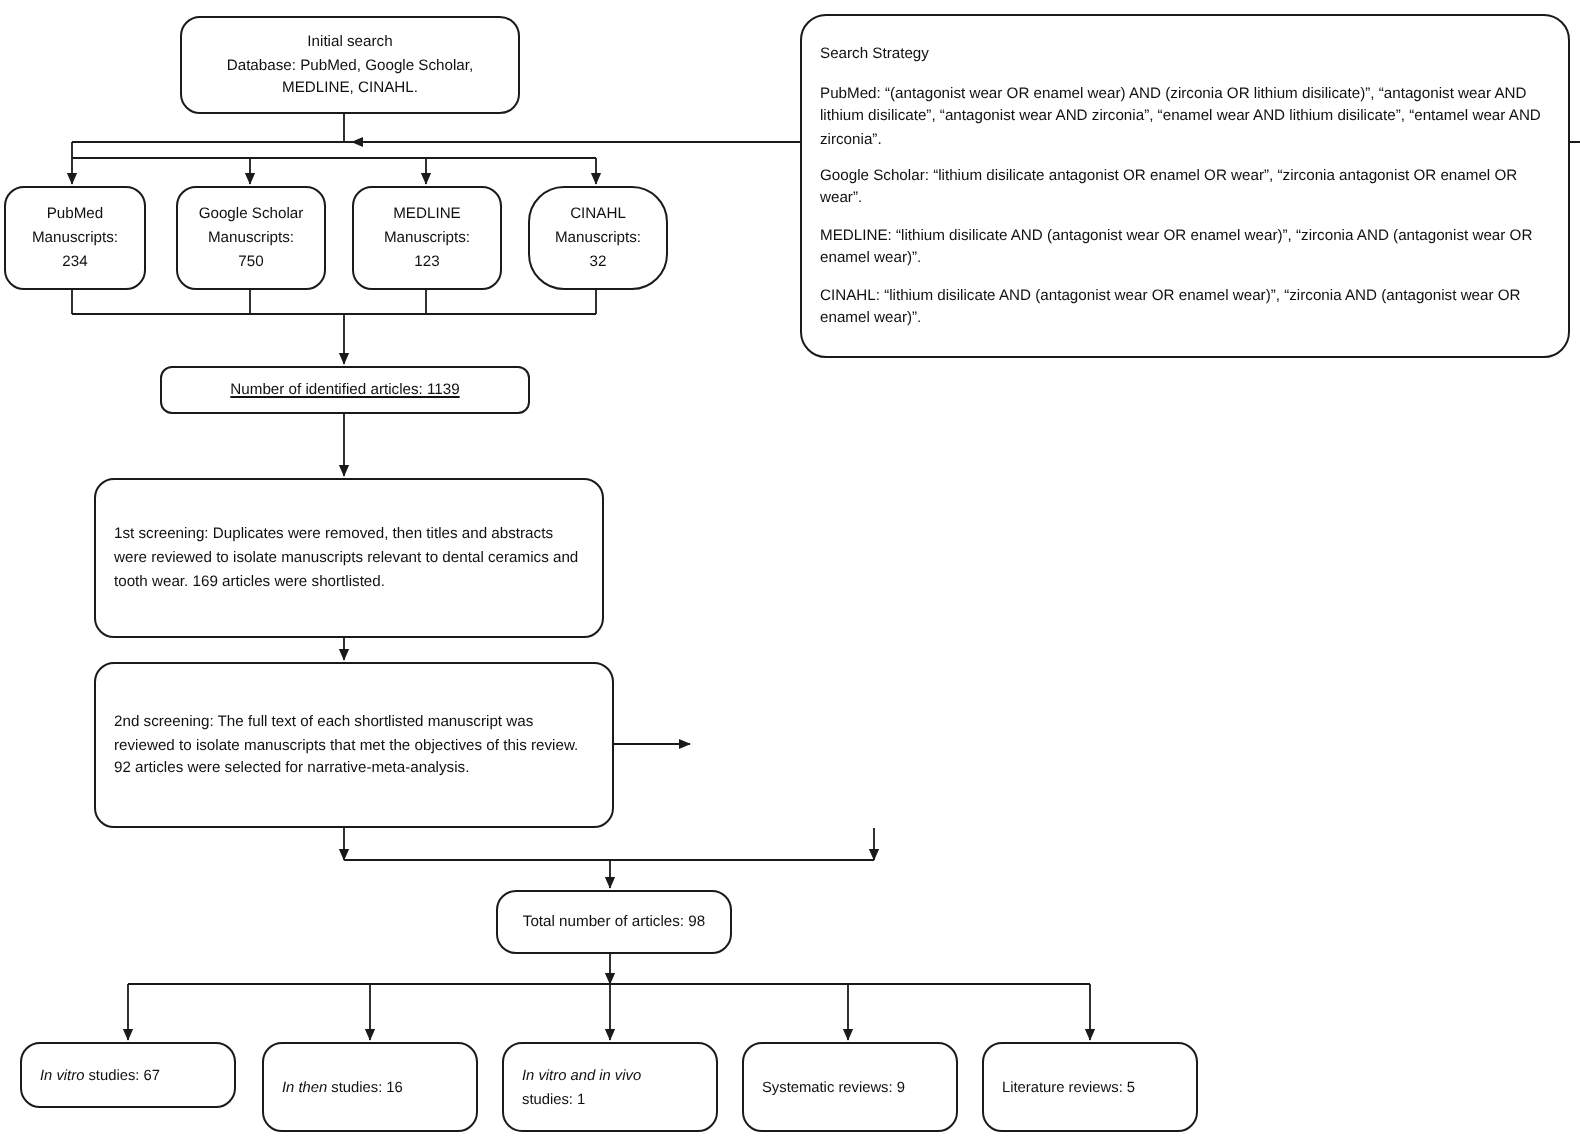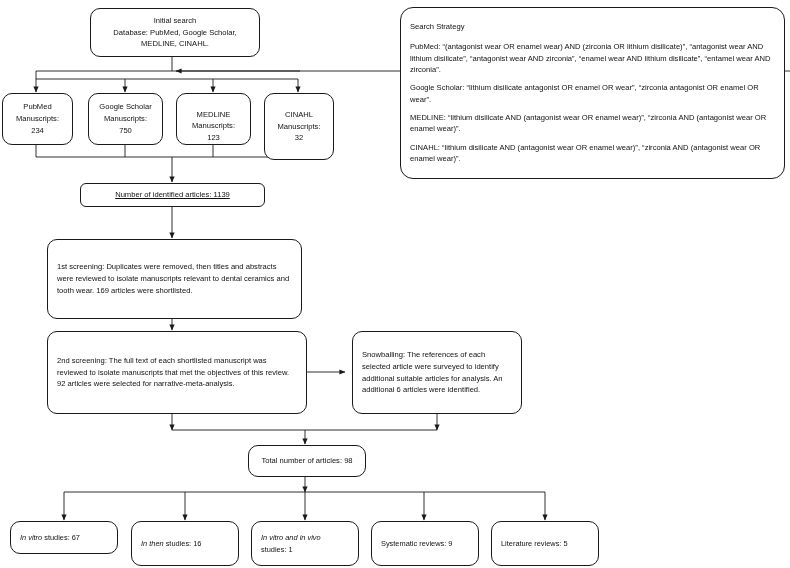--- a/index.html
+++ b/index.html
@@ -48,21 +48,21 @@
     align-items: flex-start;
     text-align: left;
   }
   .node .pad {
     padding: 0 9px;
     width: 100%;
     box-sizing: border-box;
   }
   .node .line { display: block; }
   .node.topstrategy {
-    justify-content: center;
+    justify-content: flex-start;
     border-radius: 13px;
   }
   .strat-title {
     font-size: 7.6px;
     margin-bottom: 8px;
     display: block;
   }
   .strat-para {
     font-size: 7.6px;
     line-height: 1.5;
@@ -157,29 +157,29 @@
   </div>
 
   <div class="node center" style="left:88px; top:93px; width:75px; height:52px;">
     <div class="pad">
       <span class="line">Google Scholar</span>
       <span class="line">Manuscripts:</span>
       <span class="line">750</span>
     </div>
   </div>
 
-  <div class="node center" style="left:176px; top:93px; width:75px; height:52px;justify-content:flex-end;">
+  <div class="node center" style="left:176px; top:93px; width:75px; height:52px;">
     <div class="pad">
       <span class="line">MEDLINE</span>
       <span class="line">Manuscripts:</span>
       <span class="line">123</span>
     </div>
   </div>
 
-  <div class="node center" style="left:264px; top:93px; width:70px; height:67px;">
+  <div class="node center" style="left:264px; top:93px; width:70px; height:52px;border-radius:18px;">
     <div class="pad">
       <span class="line">CINAHL</span>
       <span class="line">Manuscripts:</span>
       <span class="line">32</span>
     </div>
   </div>
 
   <div class="node center" style="left:80px; top:183px; width:185px; height:24px; border-radius:6px;text-decoration:underline;">
     <div class="pad">
       <span class="line">Number of identified articles: 1139</span>
@@ -191,25 +191,20 @@
       <span class="line">1st screening: Duplicates were removed, then titles and abstracts were reviewed to isolate manuscripts relevant to dental ceramics and tooth wear.  169 articles were shortlisted.</span>
     </div>
   </div>
 
   <div class="node left" style="left:47px; top:331px; width:260px; height:83px;">
     <div class="pad">
       <span class="line">2nd screening: The full text of each shortlisted manuscript was reviewed to isolate manuscripts that met the objectives of this review.  92  articles were selected for narrative-meta-analysis.</span>
     </div>
   </div>
 
-  <div class="node left" style="left:352px; top:331px; width:170px; height:83px;">
-    <div class="pad">
-      <span class="line">Snowballing: The references of each selected article were surveyed to identify additional suitable articles for analysis. An additional 6 articles were identified.</span>
-    </div>
-  </div>
 
   <div class="node center" style="left:248px; top:445px; width:118px; height:32px;">
     <div class="pad">
       <span class="line">Total number of articles: 98</span>
     </div>
   </div>
 
   <div class="node left small-node" style="left:10px; top:521px; width:108px; height:33px;">
     <div class="pad">
       <span class="line"><span class="ital">In vitro</span><span> studies: 67</span></span>

